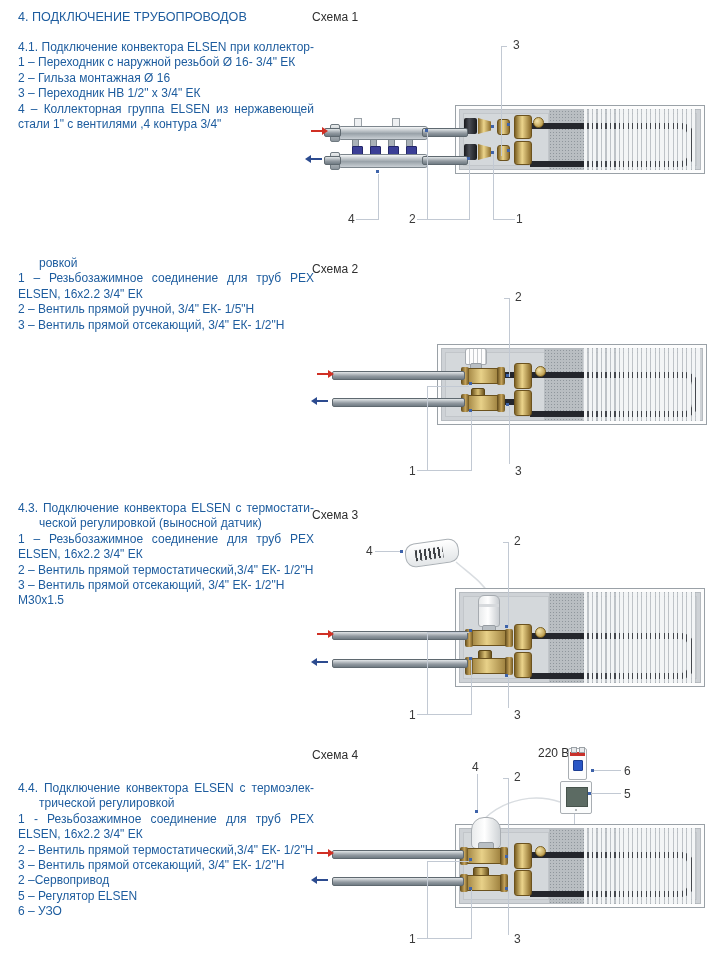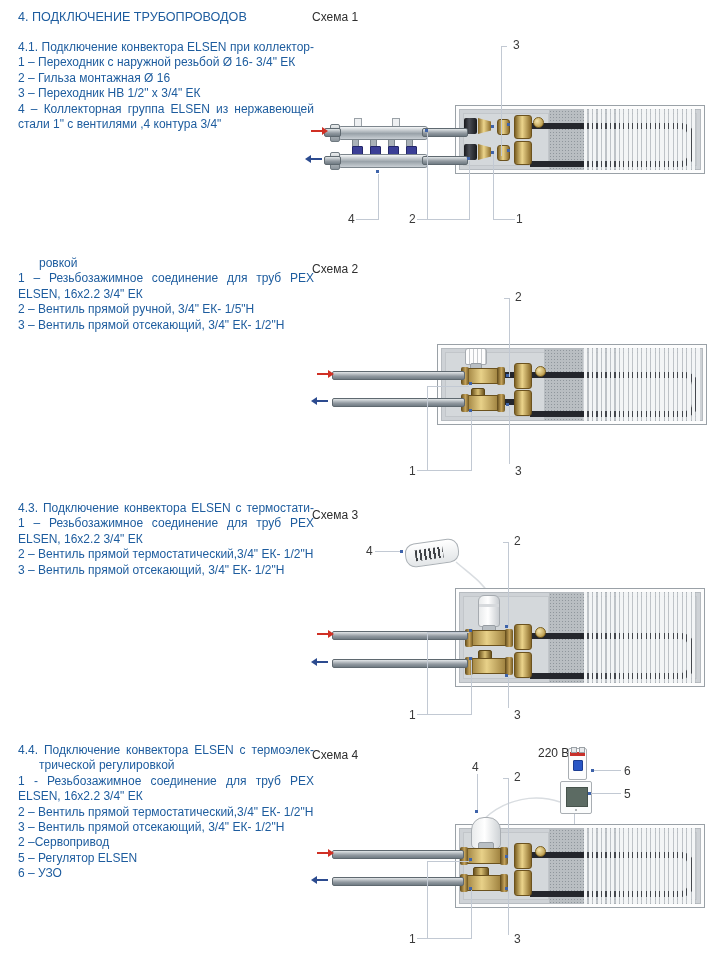--- a/index.html
+++ b/index.html
@@ -104,27 +104,29 @@
 <div class="tsec" style="top:256px">
   <div class="ln ind">ровкой</div>
   <div class="ln jl">1 –  Резьбозажимное соединение для труб PEX</div>
   <div class="ln">ELSEN, 16х2.2 3/4" ЕК</div>
   <div class="ln">2 – Вентиль прямой  ручной, 3/4" ЕК- 1/5"Н</div>
   <div class="ln">3 – Вентиль прямой отсекающий, 3/4" ЕК- 1/2"Н</div>
 </div>
 
 <div class="tsec" style="top:501px">
   <div class="ln jl">4.3. Подключение конвектора ELSEN с термостати-</div>
+  <div class="ln ind">ческой регулировкой (выносной датчик)</div>
   <div class="ln jl">1 – Резьбозажимное соединение для труб PEX</div>
   <div class="ln">ELSEN, 16х2.2 3/4" ЕК</div>
   <div class="ln">2 – Вентиль прямой  термостатический,3/4" ЕК- 1/2"Н</div>
   <div class="ln">3 – Вентиль прямой отсекающий, 3/4" ЕК- 1/2"Н</div>
-</div>
-
-<div class="tsec" style="top:743px">
+  <div class="ln">М30х1.5</div>
+</div>
+
+<div class="tsec" style="top:781px">
   <div class="ln jl">4.4. Подключение конвектора ELSEN с термоэлек-</div>
   <div class="ln ind">трической регулировкой</div>
   <div class="ln jl">1 - Резьбозажимное соединение для труб PEX</div>
   <div class="ln">ELSEN, 16х2.2 3/4" ЕК</div>
   <div class="ln">2 – Вентиль прямой  термостатический,3/4" ЕК- 1/2"Н</div>
   <div class="ln">3 – Вентиль прямой отсекающий, 3/4" ЕК- 1/2"Н</div>
   <div class="ln">2 –Сервопривод</div>
   <div class="ln">5 – Регулятор ELSEN</div>
   <div class="ln">6 – УЗО</div>
 </div>

